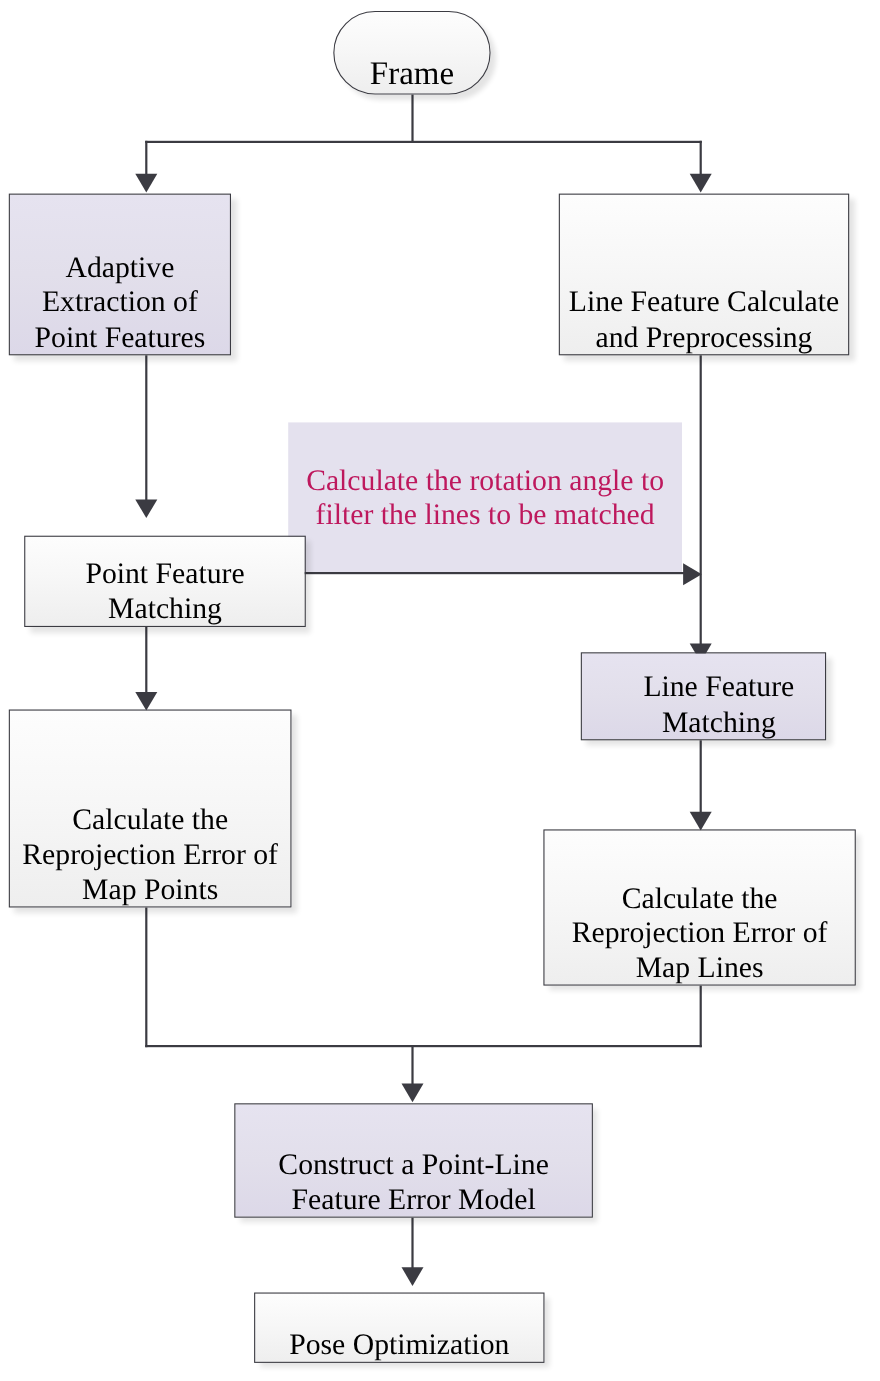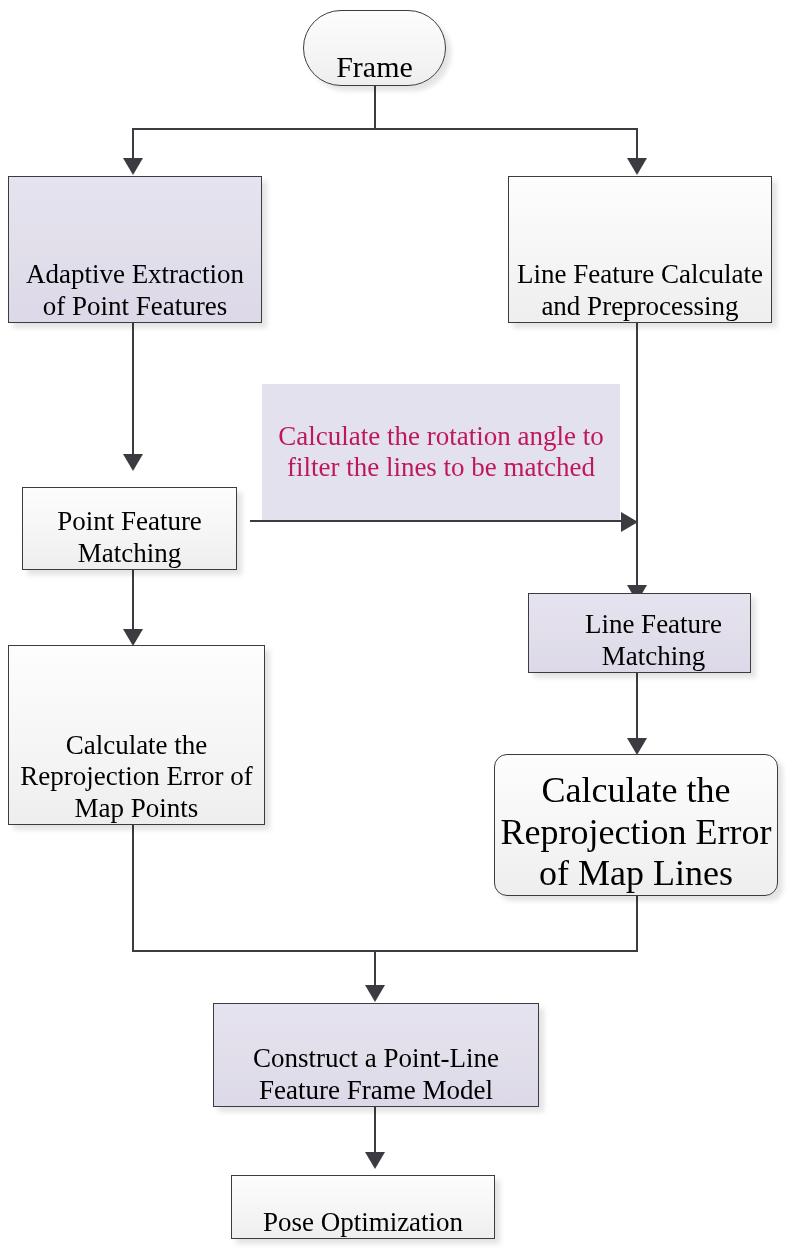--- a/index.html
+++ b/index.html
@@ -119,49 +119,49 @@
   <div class="edge v" style="left:374px; top:950px; height:37px;"></div>
   <div class="arrow-down" style="left:365px; top:985px;"></div>
 
   <div class="edge v" style="left:374px; top:1107px; height:50px;"></div>
   <div class="arrow-down" style="left:365px; top:1152px;"></div>
 
   <div class="node terminator fill-gray" style="left:303px; top:10px; width:143px; height:76px; font-size:30px;">
     <span>Frame</span>
   </div>
 
-  <div class="node fill-lav" style="left:8px; top:176px; width:254px; height:147px; font-size:27px;">
+  <div class="node fill-lav" style="left:8px; top:176px; width:202px; height:147px; font-size:27px;">
     <span>Adaptive Extraction of Point Features</span>
   </div>
 
   <div class="node fill-gray" style="left:508px; top:176px; width:264px; height:147px; font-size:27px;">
     <span>Line Feature Calculate and Preprocessing</span>
   </div>
 
   <div class="note" style="left:262px; top:384px; width:358px; height:136px; font-size:27px;">
     <span>Calculate the rotation angle to filter the lines to be matched</span>
   </div>
 
-  <div class="node fill-gray" style="left:22px; top:487px; width:215px; height:83px; font-size:27px;">
+  <div class="node fill-gray" style="left:22px; top:487px; width:256px; height:83px; font-size:27px;">
     <span>Point Feature Matching</span>
   </div>
 
   <div class="node fill-lav" style="left:528px; top:593px; width:223px; height:80px; font-size:27px;padding-left:28px;">
     <span>Line Feature Matching</span>
   </div>
 
   <div class="node fill-gray" style="left:8px; top:645px; width:257px; height:180px; font-size:27px;">
     <span>Calculate the Reprojection Error of Map Points</span>
   </div>
 
-  <div class="node fill-gray" style="left:494px; top:754px; width:284px; height:142px; font-size:36px;border-radius:13px;">
+  <div class="node fill-gray" style="left:494px; top:754px; width:284px; height:142px; font-size:27px;">
     <span>Calculate the Reprojection Error of Map Lines</span>
   </div>
 
   <div class="node fill-lav" style="left:213px; top:1003px; width:326px; height:104px; font-size:27px;">
-    <span>Construct a Point-Line Feature Frame Model</span>
+    <span>Construct a Point-Line Feature Error Model</span>
   </div>
 
   <div class="node fill-gray" style="left:231px; top:1175px; width:264px; height:64px; font-size:27px;">
     <span>Pose Optimization</span>
   </div>
 
 </div>
 
 </body></html>

